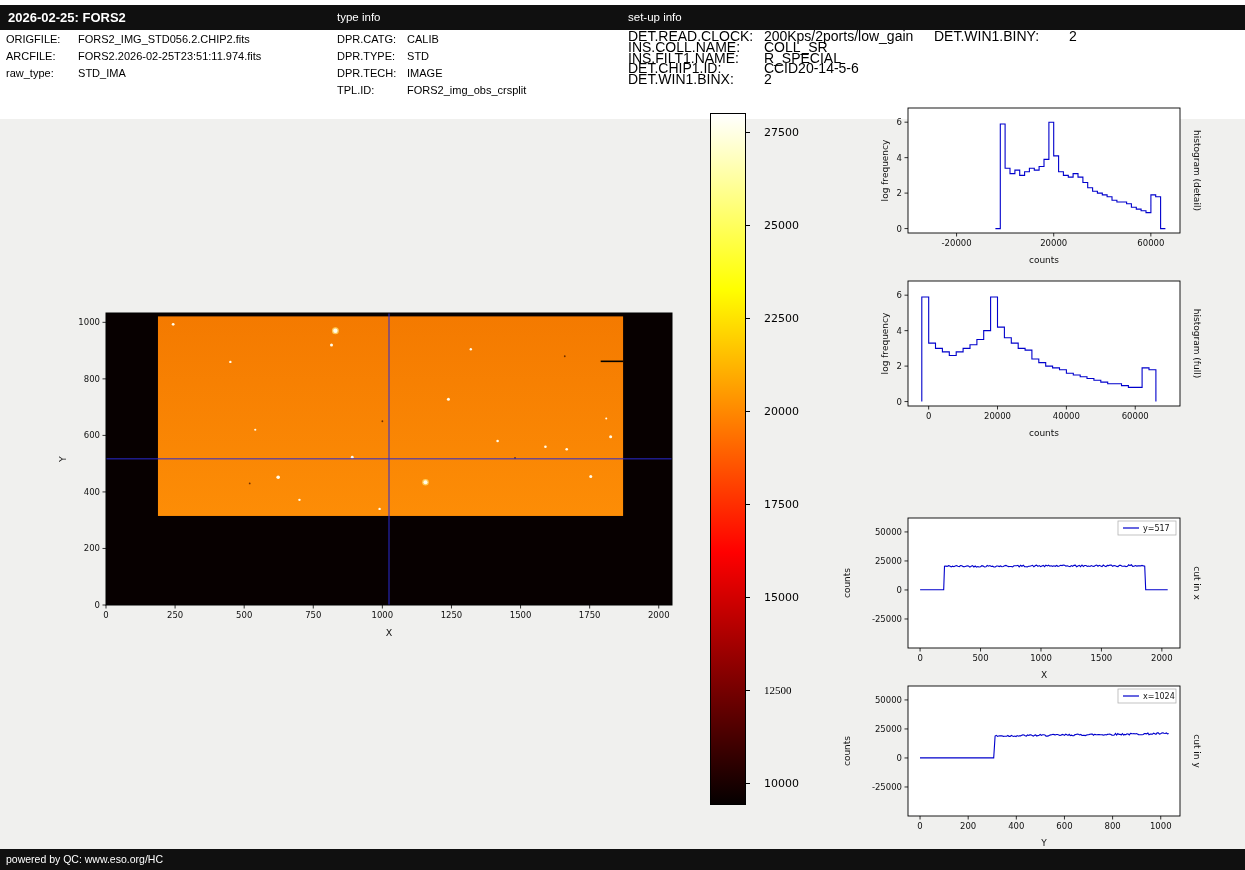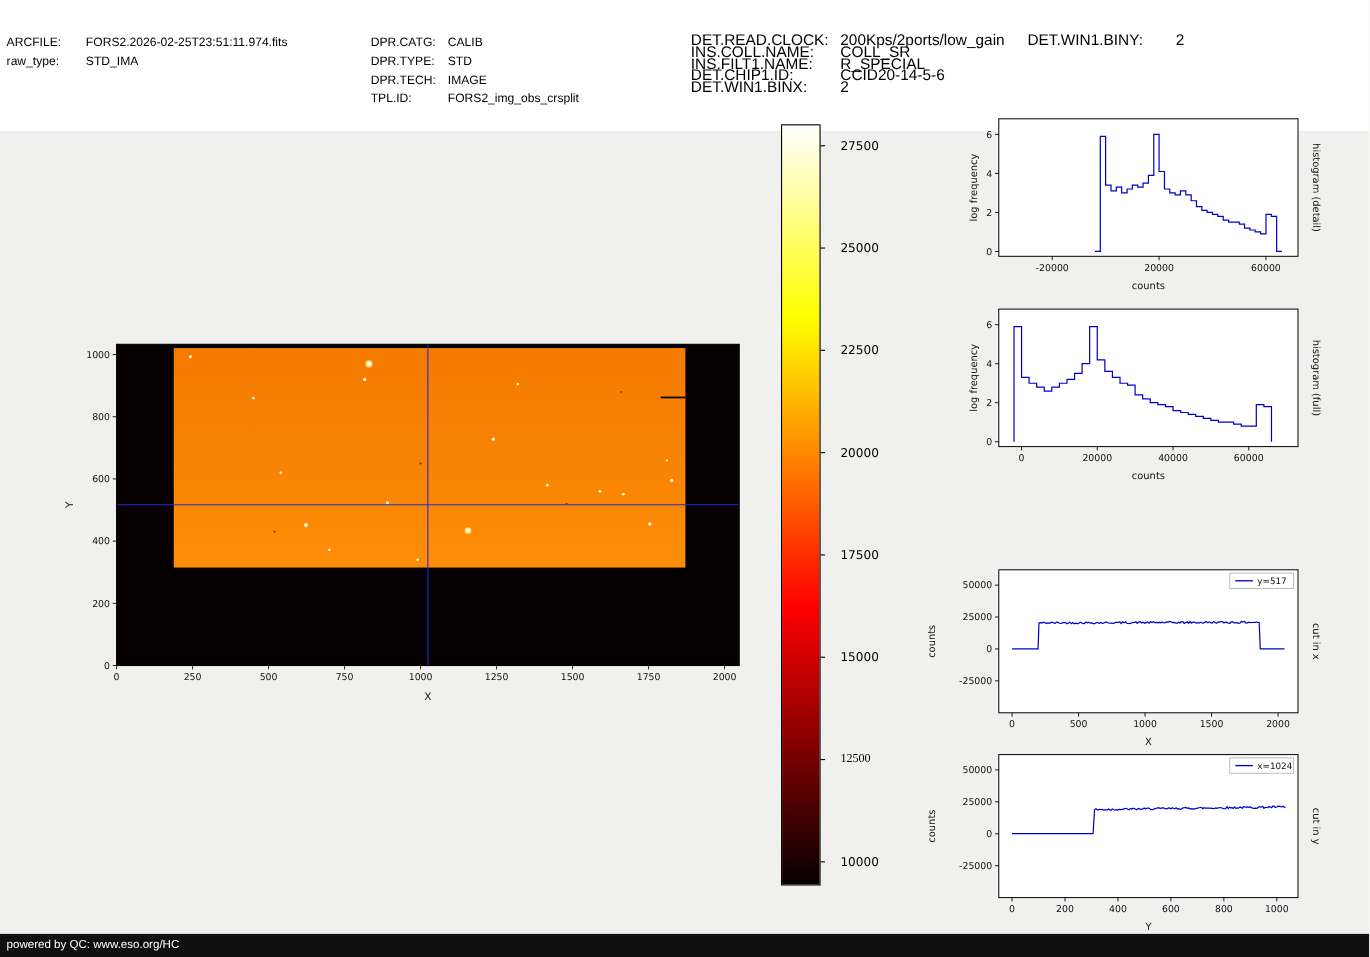--- a/index.html
+++ b/index.html
@@ -39,22 +39,31 @@
   .cb-tick{position:absolute;left:46px;width:4px;height:1px;background:#000}
   .cb-label{position:absolute;left:64px;font-family:"DejaVu Sans",sans-serif;font-size:11px;color:#000}
 </style>
 </head>
 <body>
 
 <div class="page">
 
   <div class="gray-area"></div>
 
+  <div class="bar" id="topbar">
+    <span id="page-title">2026-02-25: FORS2</span>
+    <span class="bar-heading" id="heading-type">type info</span>
+    <span class="bar-heading" id="heading-setup">set-up info</span>
+  </div>
 
   <div class="iblock" id="fileinfo">
+    <div class="row">
+      <span class="lbl">ORIGFILE:</span>
+      <span class="val">FORS2_IMG_STD056.2.CHIP2.fits</span>
+    </div>
     <div class="row">
       <span class="lbl">ARCFILE:</span>
       <span class="val">FORS2.2026-02-25T23:51:11.974.fits</span>
     </div>
     <div class="row">
       <span class="lbl">raw_type:</span>
       <span class="val">STD_IMA</span>
     </div>
   </div>
 

